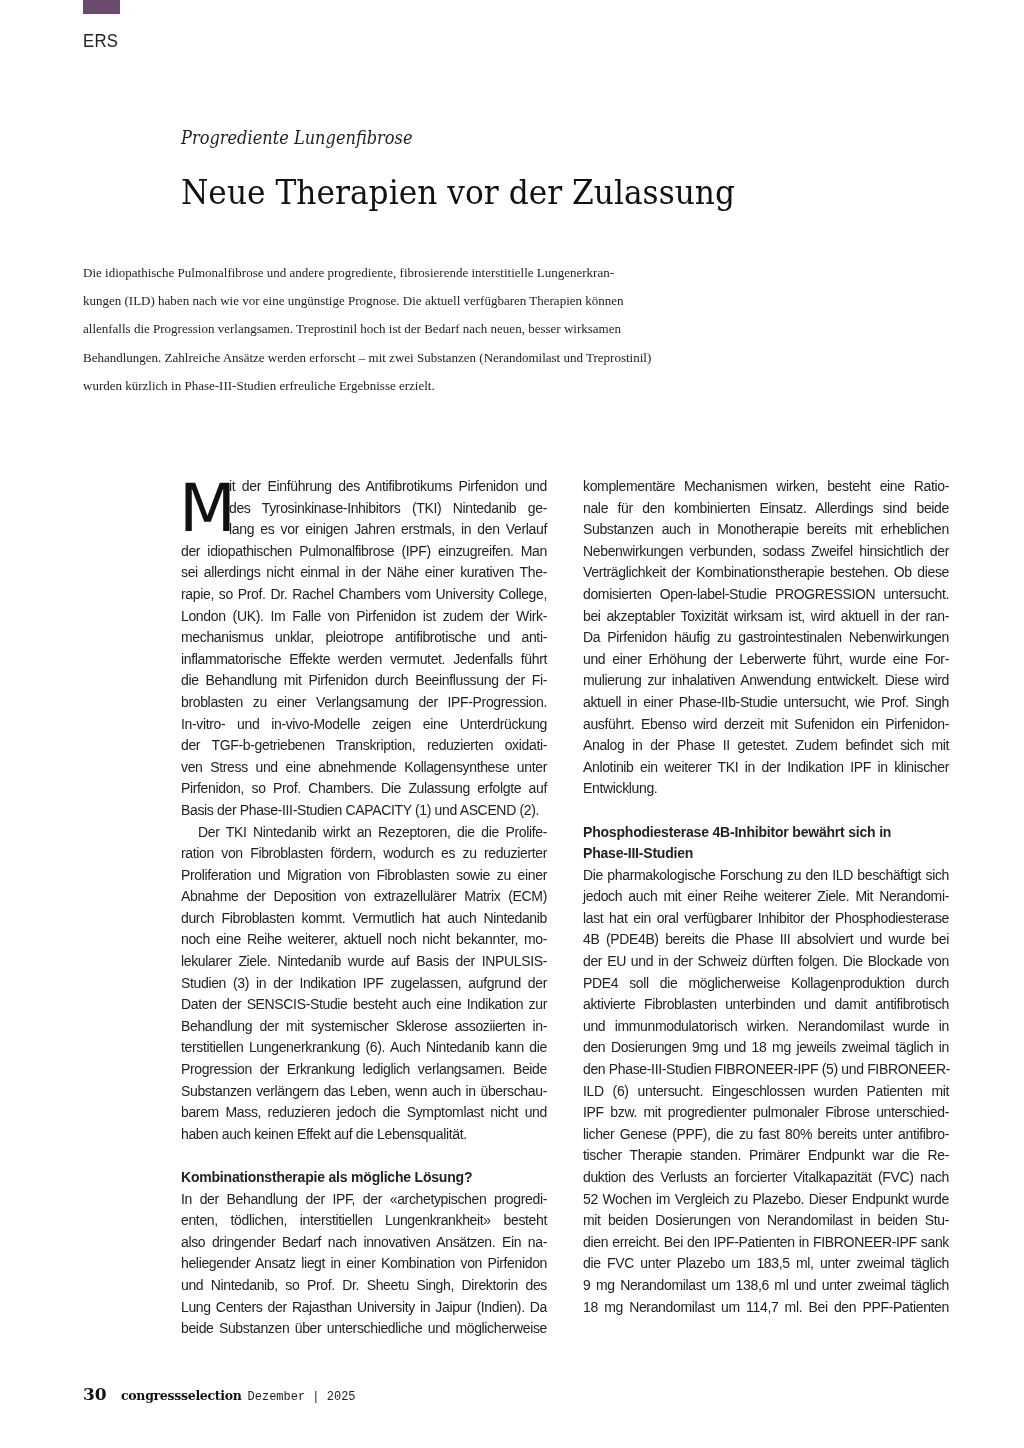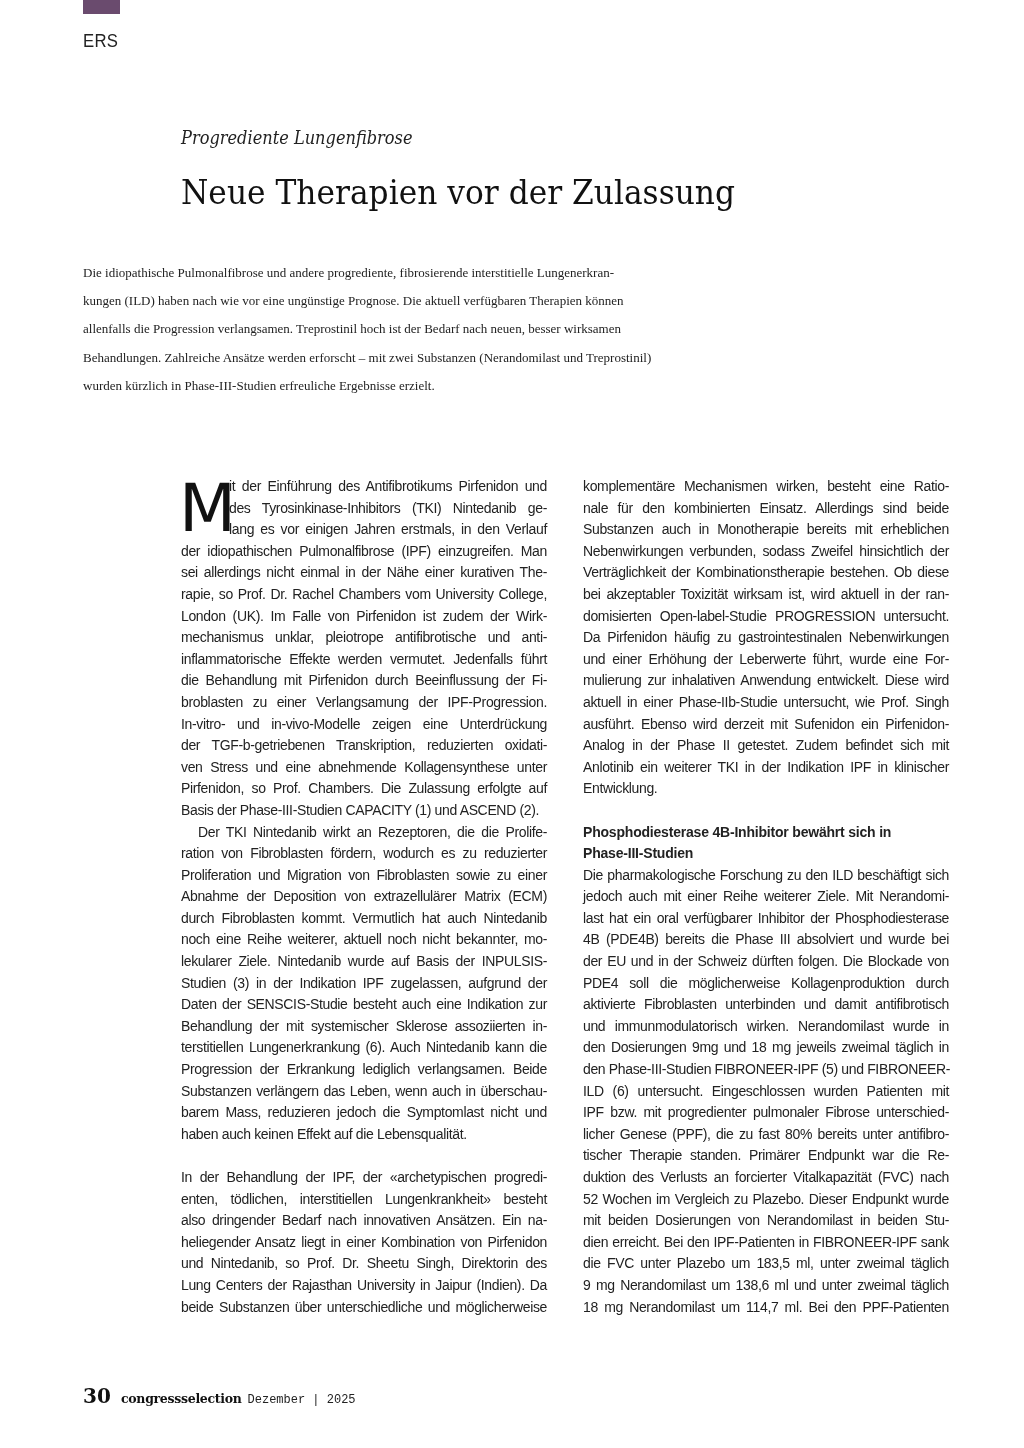--- a/index.html
+++ b/index.html
@@ -60,21 +60,21 @@
   .dropcap {
     position: absolute; left: -2px; top: 3px;
     font-family: "DejaVu Sans", sans-serif;
     font-size: 66px; line-height: 60px; color: #111; font-weight: normal;
   }
   .footer {
     position: absolute; left: 83px; top: 1384px;
     display: flex; align-items: baseline; gap: 0;
   }
   .page-number {
-    font-family: "DejaVu Serif", serif; font-weight: bold; font-size: 20px; color: #111;
+    font-family: "DejaVu Serif", serif; font-weight: bold; font-size: 17px; color: #111;
     width: 38px;
   }
   .brand {
     font-family: "DejaVu Serif", serif; font-weight: bold; font-size: 12.5px; color: #111;
     margin-right: 6px; letter-spacing: -0.3px;
   }
   .issue {
     font-family: Liberation Mono, monospace; font-size: 12px; color: #222;
   }
 </style>
@@ -122,37 +122,38 @@
     <span class="ln">lekularer Ziele. Nintedanib wurde auf Basis der INPULSIS-</span>
     <span class="ln">Studien (3) in der Indikation IPF zugelassen, aufgrund der</span>
     <span class="ln">Daten der SENSCIS-Studie besteht auch eine Indikation zur</span>
     <span class="ln">Behandlung der mit systemischer Sklerose assoziierten in-</span>
     <span class="ln">terstitiellen Lungenerkrankung (6). Auch Nintedanib kann die</span>
     <span class="ln">Progression der Erkrankung lediglich verlangsamen. Beide</span>
     <span class="ln">Substanzen verlängern das Leben, wenn auch in überschau-</span>
     <span class="ln">barem Mass, reduzieren jedoch die Symptomlast nicht und</span>
     <span class="ln last">haben auch keinen Effekt auf die Lebensqualität.</span>
     <span class="gap"></span>
+    <span class="head">Kombinationstherapie als mögliche Lösung?</span>
     <span class="ln">In der Behandlung der IPF, der «archetypischen progredi-</span>
     <span class="ln">enten, tödlichen, interstitiellen Lungenkrankheit» besteht</span>
     <span class="ln">also dringender Bedarf nach innovativen Ansätzen. Ein na-</span>
     <span class="ln">heliegender Ansatz liegt in einer Kombination von Pirfenidon</span>
     <span class="ln">und Nintedanib, so Prof. Dr. Sheetu Singh, Direktorin des</span>
     <span class="ln">Lung Centers der Rajasthan University in Jaipur (Indien). Da</span>
     <span class="ln">beide Substanzen über unterschiedliche und möglicherweise</span>
   </div>
 
 <div class="col col-right" id="col-right">
     <span class="ln">komplementäre Mechanismen wirken, besteht eine Ratio-</span>
     <span class="ln">nale für den kombinierten Einsatz. Allerdings sind beide</span>
     <span class="ln">Substanzen auch in Monotherapie bereits mit erheblichen</span>
     <span class="ln">Nebenwirkungen verbunden, sodass Zweifel hinsichtlich der</span>
     <span class="ln">Verträglichkeit der Kombinationstherapie bestehen. Ob diese</span>
+    <span class="ln">domisierten Open-label-Studie PROGRESSION untersucht.</span>
     <span class="ln">bei akzeptabler Toxizität wirksam ist, wird aktuell in der ran-</span>
-    <span class="ln">domisierten Open-label-Studie PROGRESSION untersucht.</span>
     <span class="ln">Da Pirfenidon häufig zu gastrointestinalen Nebenwirkungen</span>
     <span class="ln">und einer Erhöhung der Leberwerte führt, wurde eine For-</span>
     <span class="ln">mulierung zur inhalativen Anwendung entwickelt. Diese wird</span>
     <span class="ln">aktuell in einer Phase-IIb-Studie untersucht, wie Prof. Singh</span>
     <span class="ln">ausführt. Ebenso wird derzeit mit Sufenidon ein Pirfenidon-</span>
     <span class="ln">Analog in der Phase II getestet. Zudem befindet sich mit</span>
     <span class="ln">Anlotinib ein weiterer TKI in der Indikation IPF in klinischer</span>
     <span class="ln last">Entwicklung.</span>
     <span class="gap"></span>
     <span class="head">Phosphodiesterase 4B-Inhibitor bewährt sich in</span>

